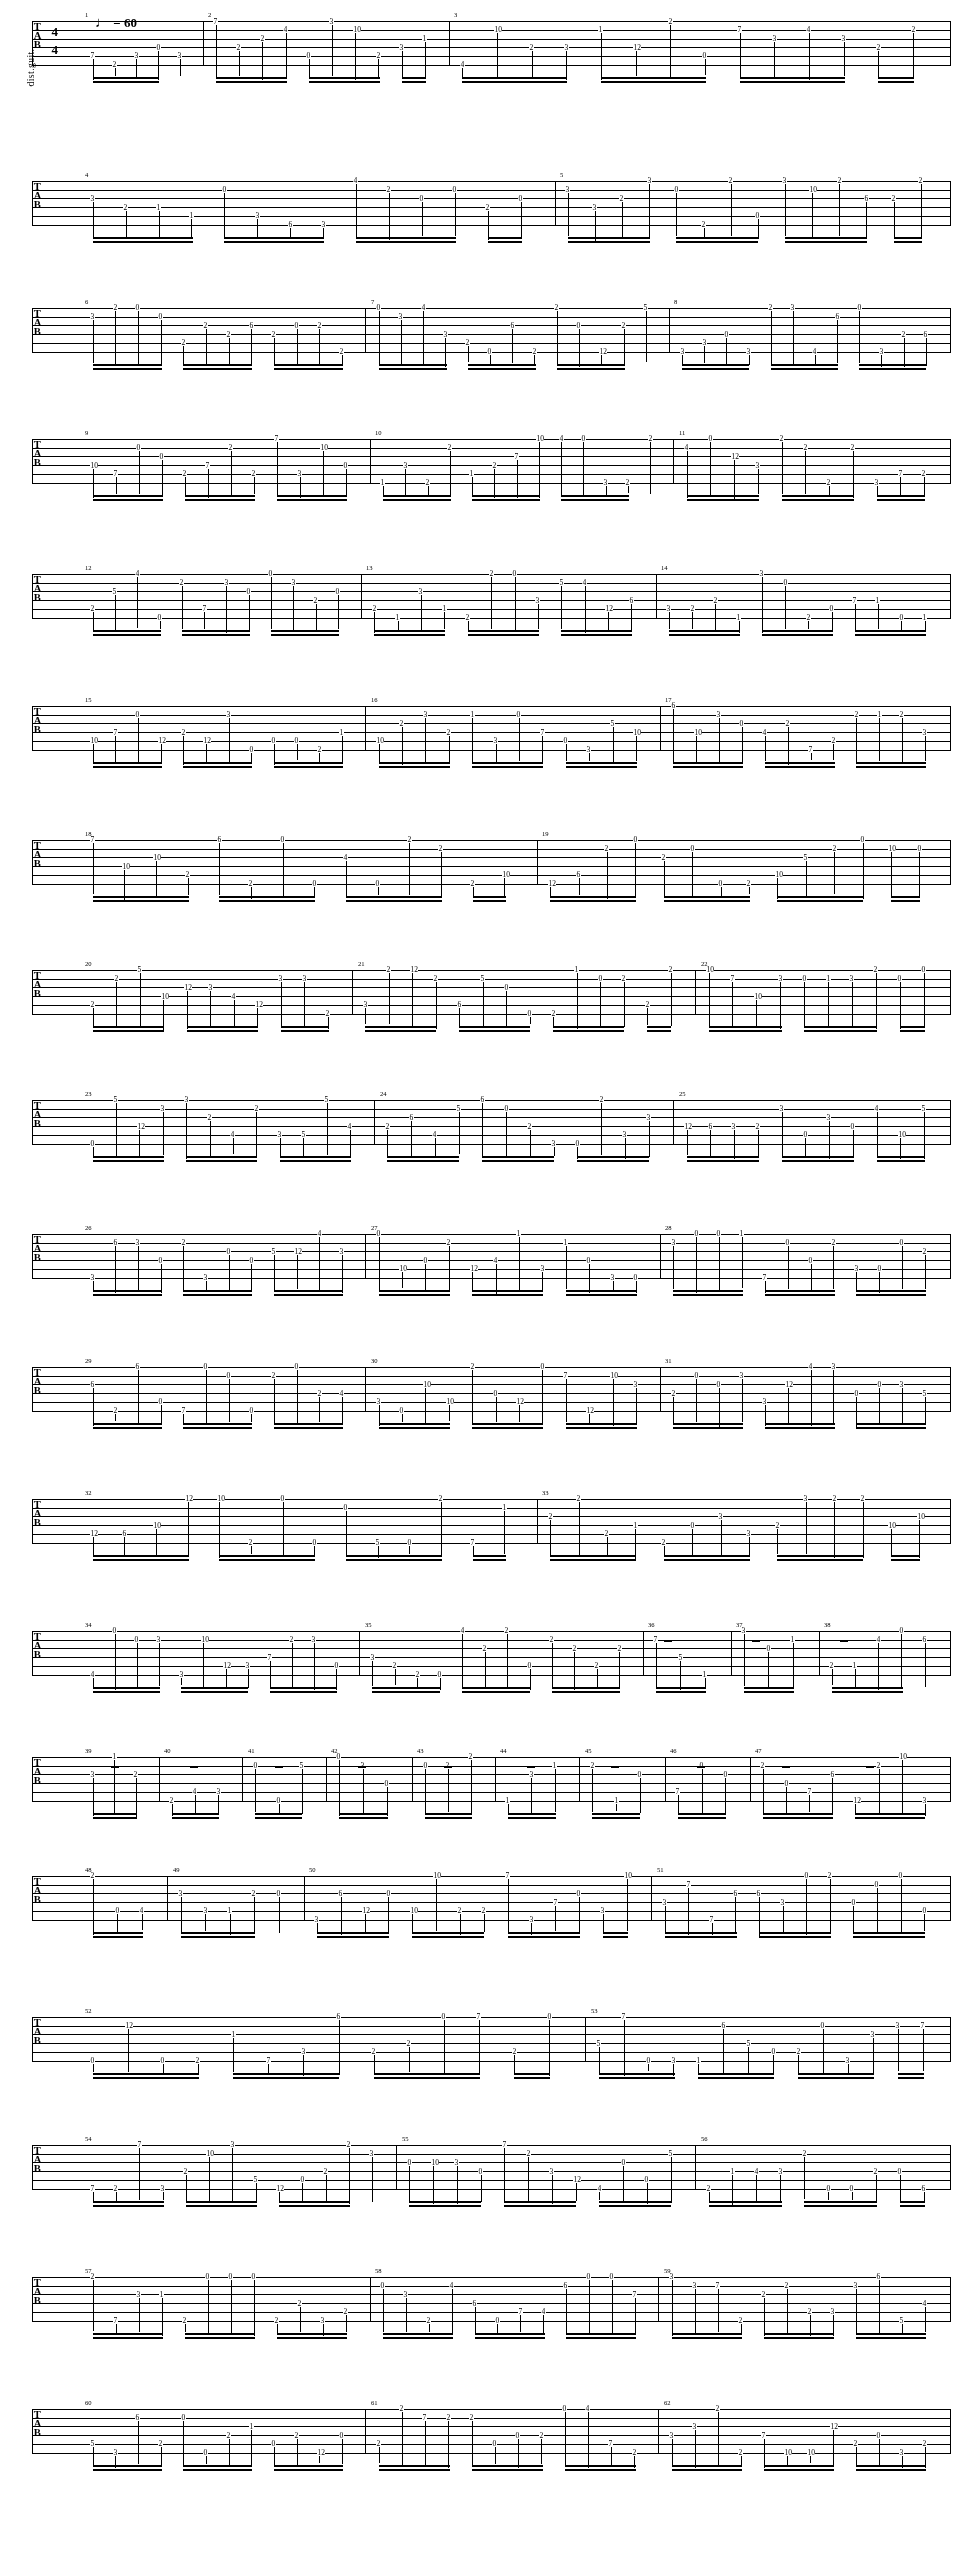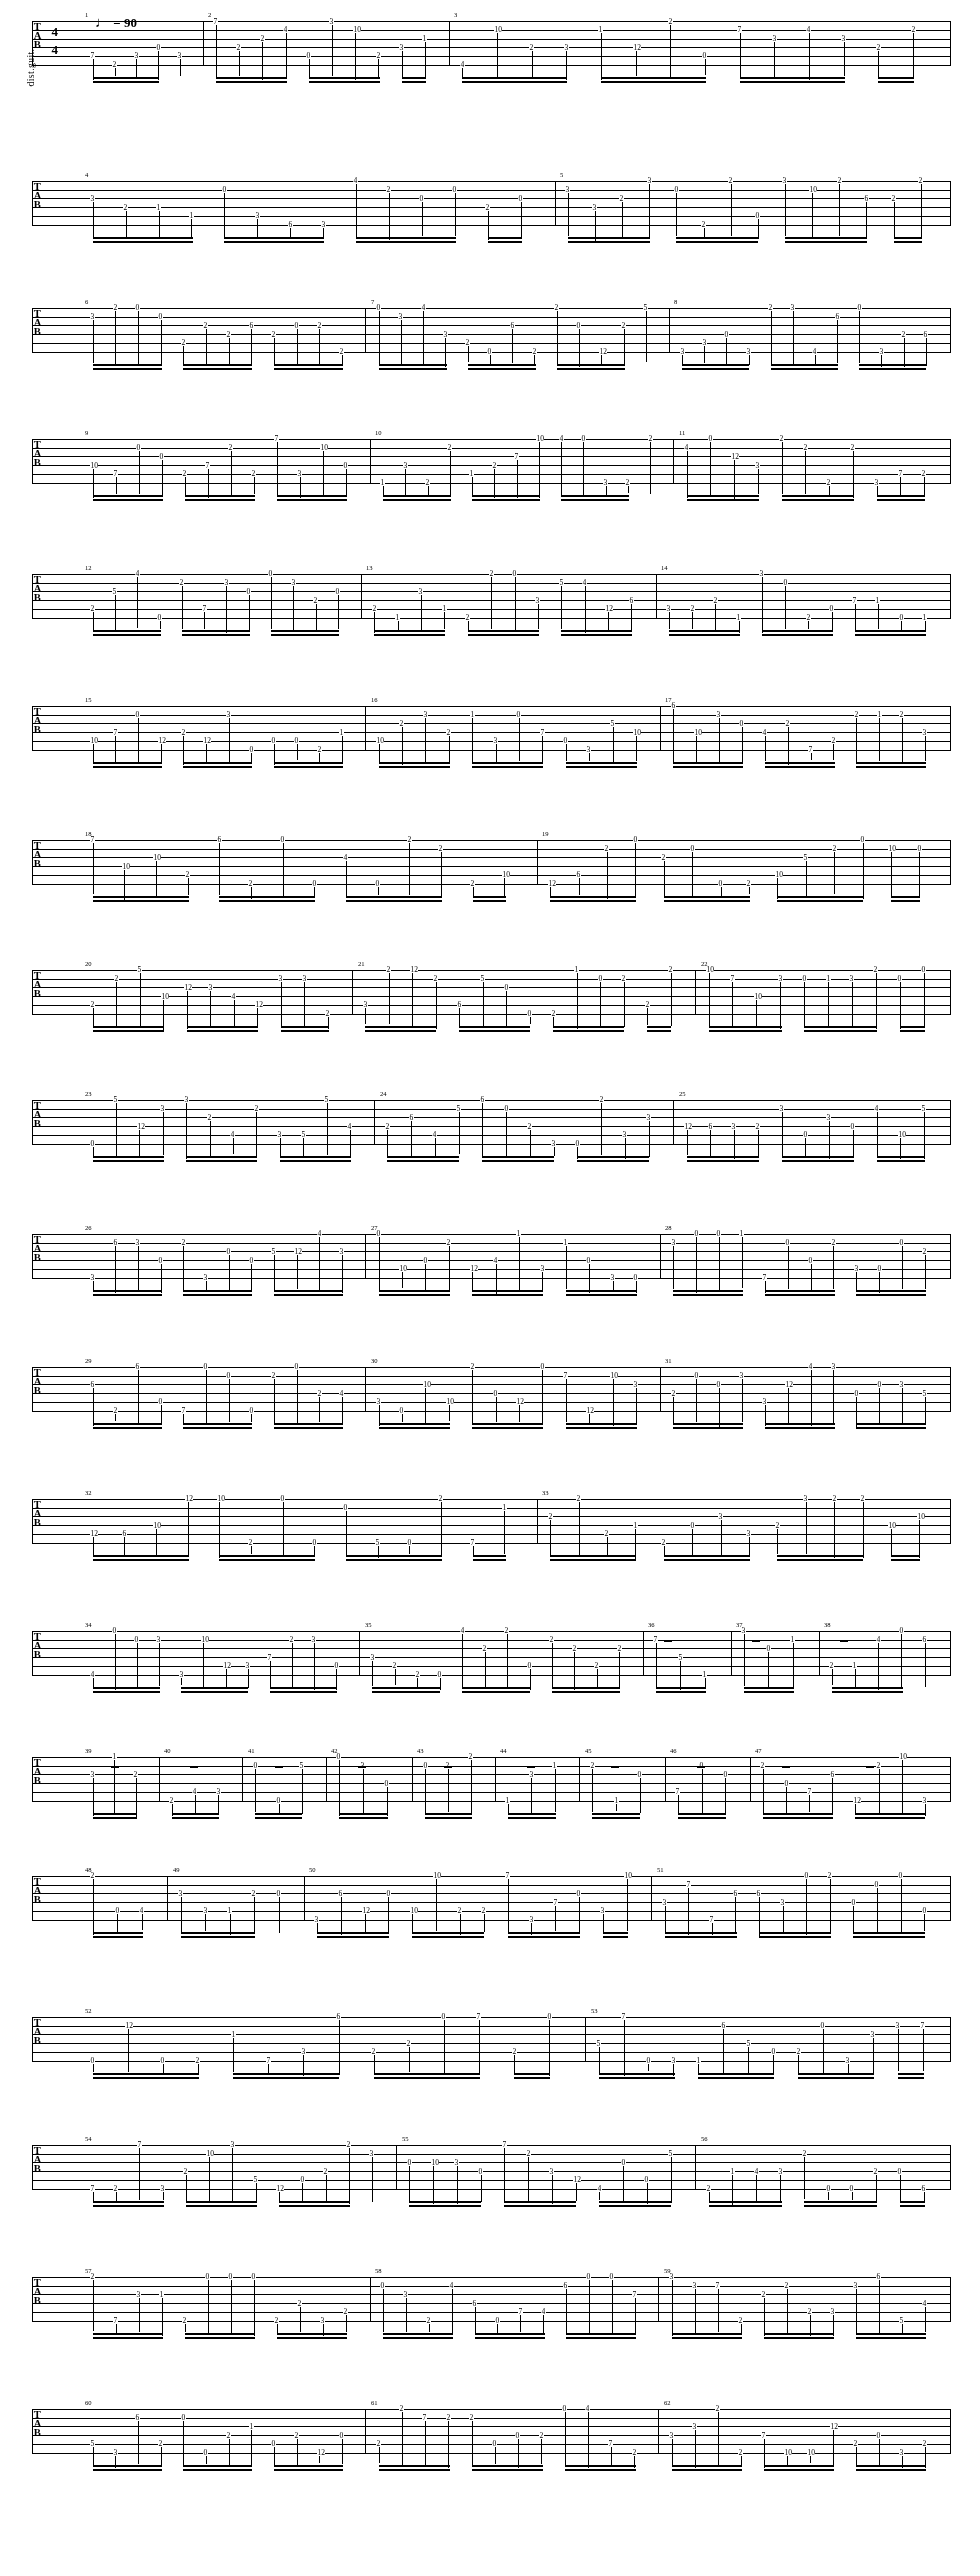--- a/index.html
+++ b/index.html
@@ -45,21 +45,21 @@
 </style>
 </head>
 <body>
 
 <div class="sheet">
 
   <div class="instr">dist.guit.</div>
 
   <div class="tempo">
     <span class="note">♩</span>
-    <span>= 90</span>
+    <span>= 60</span>
   </div>
 
   <div id="systems-root">
       <div class="system" style="top: 19.4px;">
         <div class="staff" style="height: 48px;">
           <div class="line l0" style="top: 1.8px;"></div>
           <div class="line l1" style="top: 10.6px;"></div>
           <div class="line l2" style="top: 19.4px;"></div>
           <div class="line l3" style="top: 28px;"></div>
           <div class="line l4" style="top: 37px;"></div>

